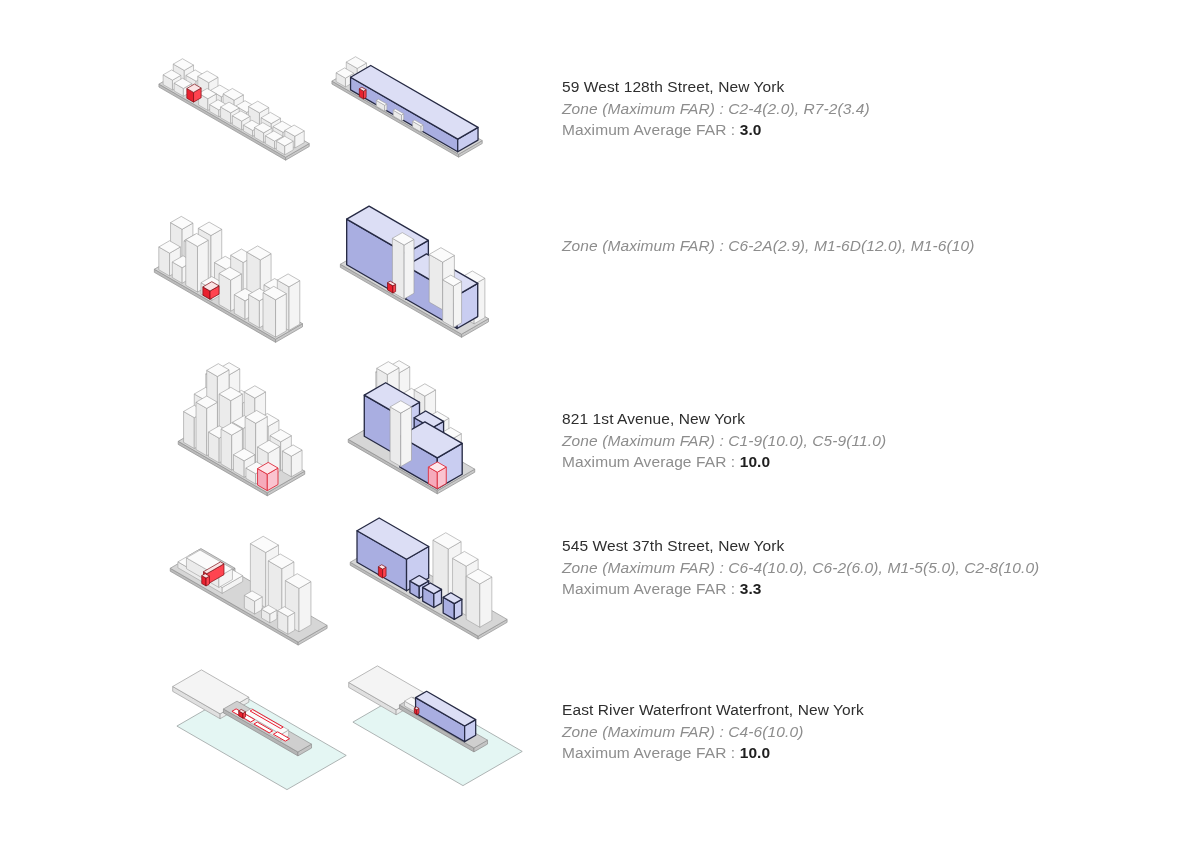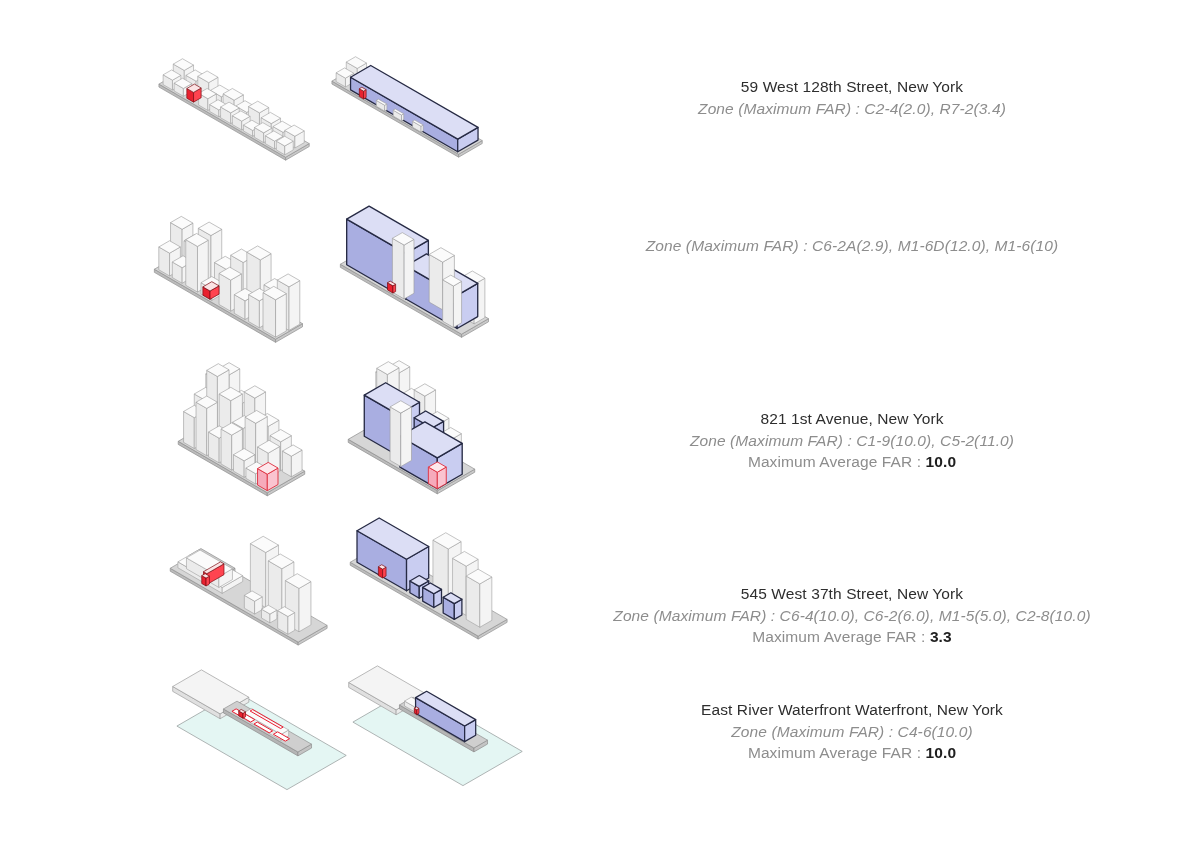--- a/index.html
+++ b/index.html
@@ -2,21 +2,20 @@
 <html><head>
 <meta charset="utf-8">
 <style>
   html,body{margin:0;padding:0;background:#ffffff;}
   #page{
     position:relative;
     width:1200px;height:847px;
     background:#ffffff;
     font-family:"Liberation Sans","DejaVu Sans",sans-serif;
     overflow:hidden;
-    text-align:center;
   }
   .scene{position:absolute;}
   .scene svg{display:block;}
   .info{
     position:absolute;
     left:562px;
     width:580px;
     font-size:15.5px;
     line-height:21.5px;
     letter-spacing:0.1px;
@@ -128,20 +127,21 @@
         <polygon points="91.4,49.3 93.5,48.0 93.5,42.0 91.4,43.3" fill="#f4f4f4" stroke="#9c9c9c" stroke-width="0.6" stroke-linejoin="round"></polygon>
         <polygon points="82.7,38.3 91.4,43.3 93.5,42.0 84.9,37.0" fill="#fbfbfb" stroke="#9c9c9c" stroke-width="0.6" stroke-linejoin="round"></polygon>
         <polygon points="28.1,12.8 32.5,15.3 32.5,7.3 28.1,4.8" fill="#e8212f" stroke="#7c0a12" stroke-width="0.7" stroke-linejoin="round"></polygon>
         <polygon points="32.5,15.3 35.1,13.8 35.1,5.8 32.5,7.3" fill="#ff4450" stroke="#7c0a12" stroke-width="0.7" stroke-linejoin="round"></polygon>
         <polygon points="28.1,4.8 32.5,7.3 35.1,5.8 30.7,3.3" fill="#fbe3e4" stroke="#7c0a12" stroke-width="0.7" stroke-linejoin="round"></polygon>
       </svg>
     </div>
   <div class="info" style="top:76px">
     <div class="t">59 West 128th Street, New York</div>
     <div class="z">Zone (Maximum FAR) : C2-4(2.0), R7-2(3.4)</div>
+    <div class="f"><span>Maximum Average FAR : </span><span class="fv">3.0</span></div>
   </div>
 
   <div class="scene" style="left:150px;top:206px;width:158px;height:141px">
       <svg viewBox="-4 -64 152 136" width="100%" height="100%" preserveAspectRatio="xMidYMid meet">
         <polygon points="0.0,0.0 116.9,67.5 116.9,64.5 0.0,-3.0" fill="#bcbcbc" stroke="#909090" stroke-width="0.7" stroke-linejoin="round"></polygon>
         <polygon points="116.9,67.5 142.9,52.5 142.9,49.5 116.9,64.5" fill="#c9c9c9" stroke="#909090" stroke-width="0.7" stroke-linejoin="round"></polygon>
         <polygon points="0.0,-3.0 116.9,64.5 142.9,49.5 26.0,-18.0" fill="#d6d6d6" stroke="#909090" stroke-width="0.7" stroke-linejoin="round"></polygon>
         <polygon points="15.6,-10.0 26.8,-3.5 26.8,-41.5 15.6,-48.0" fill="#ebebeb" stroke="#9c9c9c" stroke-width="0.6" stroke-linejoin="round"></polygon>
         <polygon points="26.8,-3.5 37.2,-9.5 37.2,-47.5 26.8,-41.5" fill="#f4f4f4" stroke="#9c9c9c" stroke-width="0.6" stroke-linejoin="round"></polygon>
         <polygon points="15.6,-48.0 26.8,-41.5 37.2,-47.5 26.0,-54.0" fill="#fbfbfb" stroke="#9c9c9c" stroke-width="0.6" stroke-linejoin="round"></polygon>
@@ -335,21 +335,21 @@
         <polygon points="40.7,17.5 51.1,23.5 51.1,-28.5 40.7,-34.5" fill="#ebebeb" stroke="#9c9c9c" stroke-width="0.6" stroke-linejoin="round"></polygon>
         <polygon points="51.1,23.5 61.5,17.5 61.5,-34.5 51.1,-28.5" fill="#f4f4f4" stroke="#9c9c9c" stroke-width="0.6" stroke-linejoin="round"></polygon>
         <polygon points="40.7,-34.5 51.1,-28.5 61.5,-34.5 51.1,-40.5" fill="#fbfbfb" stroke="#9c9c9c" stroke-width="0.6" stroke-linejoin="round"></polygon>
         <polygon points="77.9,40.0 86.6,45.0 86.6,29.0 77.9,24.0" fill="#f6aabb" stroke="#e03040" stroke-width="0.9" stroke-linejoin="round"></polygon>
         <polygon points="86.6,45.0 95.3,40.0 95.3,24.0 86.6,29.0" fill="#fac4d0" stroke="#e03040" stroke-width="0.9" stroke-linejoin="round"></polygon>
         <polygon points="77.9,24.0 86.6,29.0 95.3,24.0 86.6,19.0" fill="#fde8ec" stroke="#e03040" stroke-width="0.9" stroke-linejoin="round"></polygon>
       </svg>
     </div>
   <div class="info" style="top:408px">
     <div class="t">821 1st Avenue, New York</div>
-    <div class="z">Zone (Maximum FAR) : C1-9(10.0), C5-2(11.0)</div>
+    <div class="z">Zone (Maximum FAR) : C1-9(10.0), C5-9(11.0)</div>
     <div class="f"><span>Maximum Average FAR : </span><span class="fv">10.0</span></div>
   </div>
 
   <div class="scene" style="left:166px;top:520px;width:166px;height:130px">
       <svg viewBox="-4 -52 168 132" width="100%" height="100%" preserveAspectRatio="xMidYMid meet">
         <polygon points="0.0,0.0 129.9,75.0 129.9,72.0 0.0,-3.0" fill="#bcbcbc" stroke="#909090" stroke-width="0.7" stroke-linejoin="round"></polygon>
         <polygon points="129.9,75.0 159.3,58.0 159.3,55.0 129.9,72.0" fill="#c9c9c9" stroke="#909090" stroke-width="0.7" stroke-linejoin="round"></polygon>
         <polygon points="0.0,-3.0 129.9,72.0 159.3,55.0 29.4,-20.0" fill="#d6d6d6" stroke="#909090" stroke-width="0.7" stroke-linejoin="round"></polygon>
         <polygon points="19.1,-12.0 53.7,8.0 53.7,4.0 19.1,-16.0" fill="#b5b5b5" stroke="#8c8c8c" stroke-width="0.7" stroke-linejoin="round"></polygon>
         <polygon points="53.7,8.0 65.8,1.0 65.8,-3.0 53.7,4.0" fill="#c4c4c4" stroke="#8c8c8c" stroke-width="0.7" stroke-linejoin="round"></polygon>
@@ -413,21 +413,21 @@
         <polygon points="117.8,51.0 129.9,44.0 129.9,-6.0 117.8,1.0" fill="#f4f4f4" stroke="#9c9c9c" stroke-width="0.6" stroke-linejoin="round"></polygon>
         <polygon points="103.9,-7.0 117.8,1.0 129.9,-6.0 116.0,-14.0" fill="#fbfbfb" stroke="#9c9c9c" stroke-width="0.6" stroke-linejoin="round"></polygon>
         <polygon points="94.4,48.5 105.7,55.0 105.7,39.0 94.4,32.5" fill="#a9aee1" stroke="#262a44" stroke-width="1.3" stroke-linejoin="round"></polygon>
         <polygon points="105.7,55.0 113.4,50.5 113.4,34.5 105.7,39.0" fill="#c9cdf1" stroke="#262a44" stroke-width="1.3" stroke-linejoin="round"></polygon>
         <polygon points="94.4,32.5 105.7,39.0 113.4,34.5 102.2,28.0" fill="#dcdef5" stroke="#262a44" stroke-width="1.3" stroke-linejoin="round"></polygon>
         <polygon points="117.8,55.0 131.6,63.0 131.6,19.0 117.8,11.0" fill="#ebebeb" stroke="#9c9c9c" stroke-width="0.6" stroke-linejoin="round"></polygon>
         <polygon points="131.6,63.0 143.8,56.0 143.8,12.0 131.6,19.0" fill="#f4f4f4" stroke="#9c9c9c" stroke-width="0.6" stroke-linejoin="round"></polygon>
         <polygon points="117.8,11.0 131.6,19.0 143.8,12.0 129.9,4.0" fill="#fbfbfb" stroke="#9c9c9c" stroke-width="0.6" stroke-linejoin="round"></polygon>
       </svg>
     </div>
-  <div class="info" style="top:583px">
+  <div class="info" style="top:535px">
     <div class="t">545 West 37th Street, New York</div>
     <div class="z">Zone (Maximum FAR) : C6-4(10.0), C6-2(6.0), M1-5(5.0), C2-8(10.0)</div>
     <div class="f"><span>Maximum Average FAR : </span><span class="fv">3.3</span></div>
   </div>
 
   <div class="scene" style="left:170px;top:664px;width:180px;height:131px">
       <svg viewBox="-20 -26 184 134" width="100%" height="100%" preserveAspectRatio="xMidYMid meet">
         <polygon points="-13.0,37.5 99.6,102.5 160.2,67.5 47.6,2.5" fill="#e4f6f3" stroke="#9aa0a0" stroke-width="0.8" stroke-linejoin="round"></polygon>
         <polygon points="-17.3,2.0 31.2,30.0 31.2,25.0 -17.3,-3.0" fill="#e0e0e0" stroke="#9c9c9c" stroke-width="0.7" stroke-linejoin="round"></polygon>
         <polygon points="31.2,30.0 60.6,13.0 60.6,8.0 31.2,25.0" fill="#ebebeb" stroke="#9c9c9c" stroke-width="0.7" stroke-linejoin="round"></polygon>

